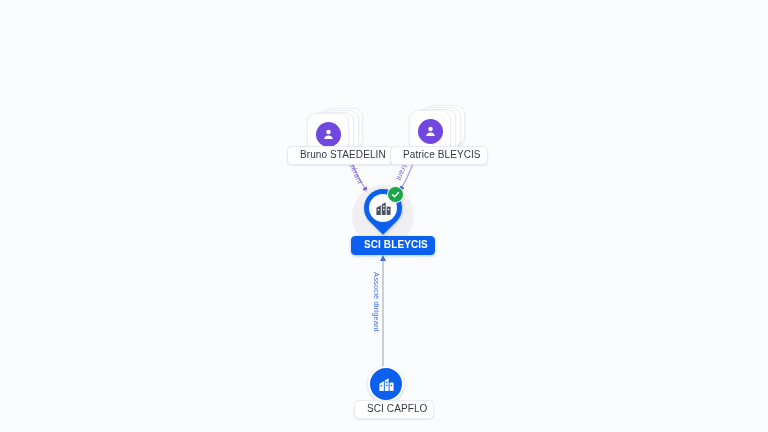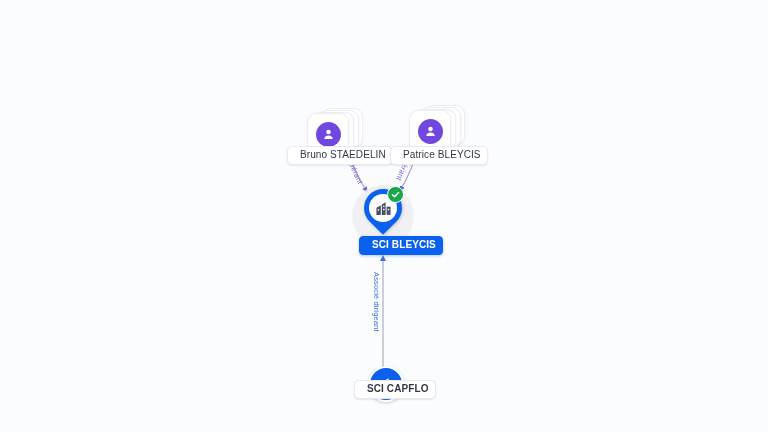--- a/index.html
+++ b/index.html
@@ -80,21 +80,20 @@
     box-shadow: 0 1px 2px rgba(40,50,90,0.10);
     letter-spacing: 0.1px;
   }
   .node-label.primary {
     background: #0b61ee;
     border-color: #0b61ee;
     color: #ffffff;
     font-weight: bold;
     border-radius: 4px;
     box-shadow: 0 1px 3px rgba(11,97,238,0.35);
-    margin-left: 8px;
   }
 
   
   .pin-node {
     position: absolute;
     width: 66px;
     height: 62px;
   }
   .pin-halo {
     position: absolute;
@@ -257,15 +256,15 @@
         <path d="M2 21V11l6.2-3.6V21H2z"></path>
         <path d="M9.6 21V6.2L15 3v18H9.6z"></path>
         <path d="M16.4 21V9.4H22V21h-5.6z"></path>
         <rect x="3.8" y="13" width="2" height="2" fill="#0b61ee"></rect>
         <rect x="11.4" y="8" width="2" height="2" fill="#0b61ee"></rect>
         <rect x="11.4" y="12.4" width="2" height="2" fill="#0b61ee"></rect>
         <rect x="18" y="12.4" width="2" height="2" fill="#0b61ee"></rect>
       </svg>
     </div>
   </div>
-  <div class="node-label" style="left:354px; top:380px;font-weight:bold;">SCI CAPFLO</div>
+  <div class="node-label" style="left:354px; top:400px;">SCI CAPFLO</div>
 
 </div>
 
 </body></html>

